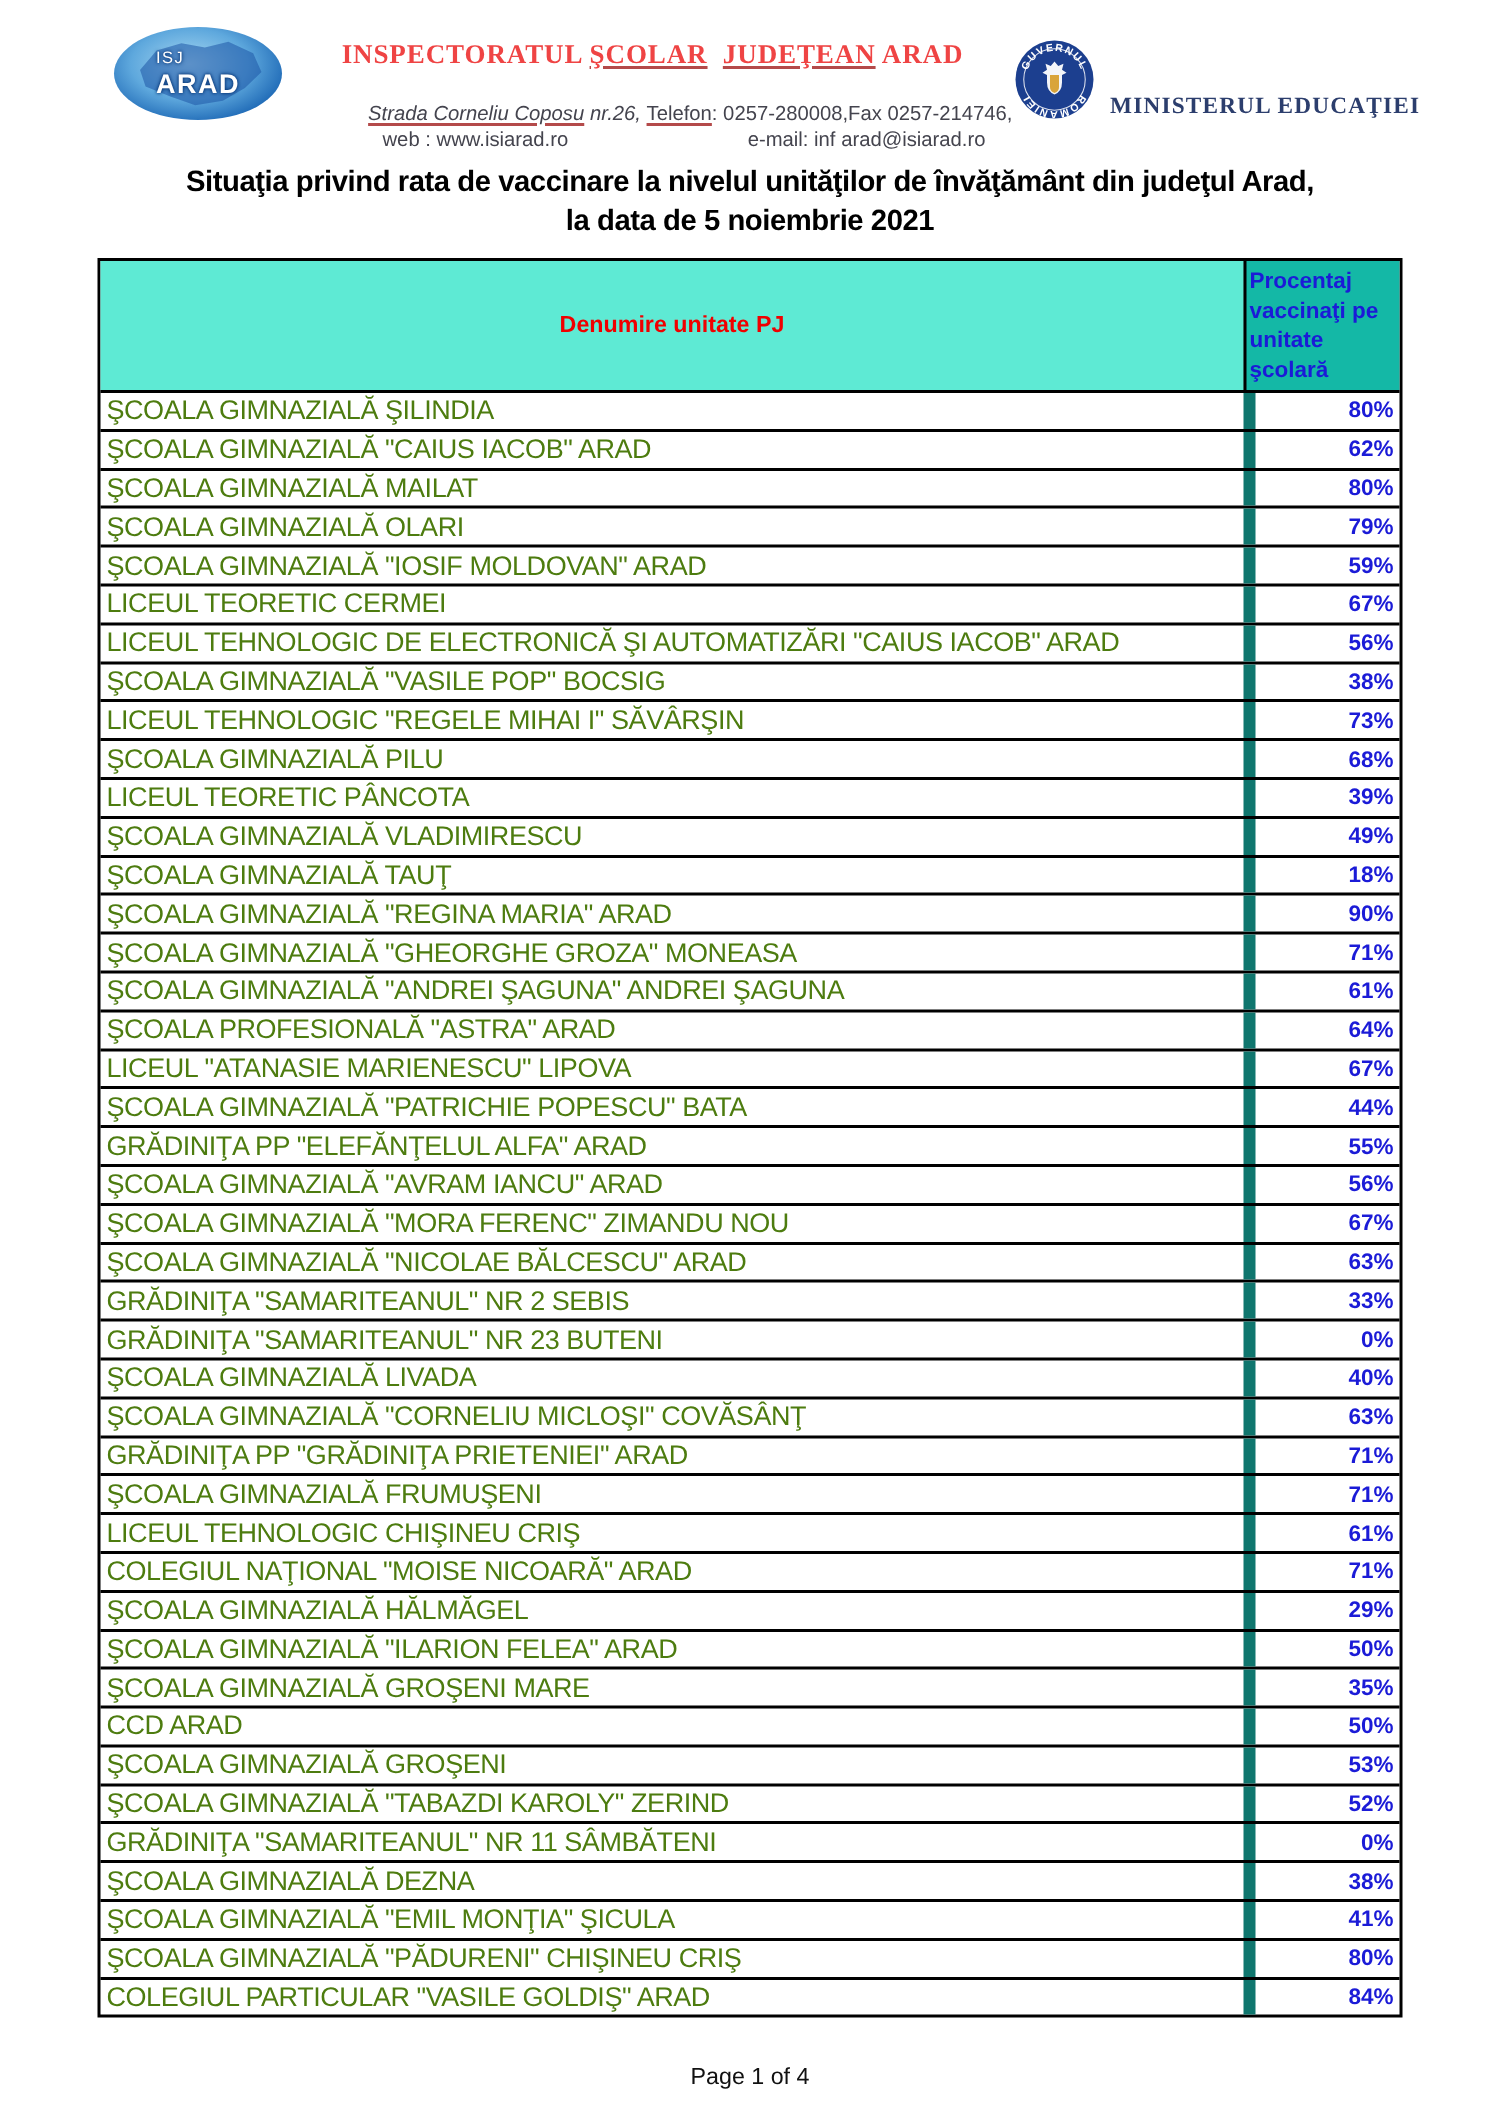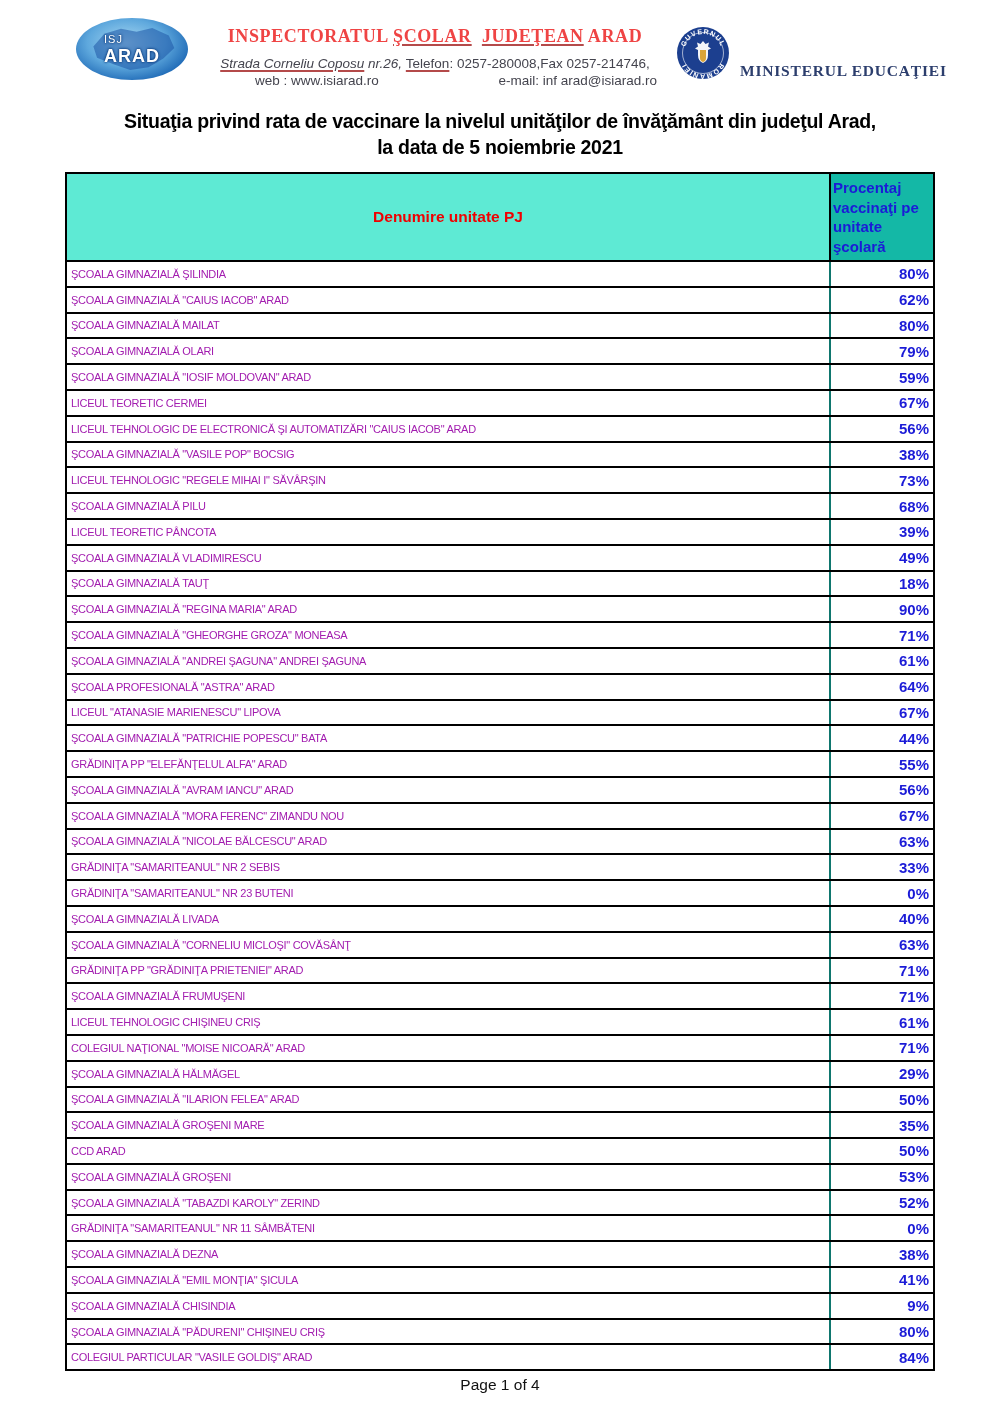--- a/index.html
+++ b/index.html
@@ -22,21 +22,21 @@
   .isj-text{position:relative;text-align:left;color:#ffffff;line-height:1;
     text-shadow:0 0 2px #0a3a7a,0 0 3px #0a3a7a;}
   .isj-text .t1{font-size:11px;letter-spacing:1px;}
   .isj-text .t2{font-size:18px;font-weight:bold;letter-spacing:1px;margin-top:2px;}
   .head-center{position:absolute;left:195px;top:26px;width:480px;text-align:center;}
   .inst-line{
     font-family:"Liberation Serif",serif;font-weight:bold;color:#ef4444;
     font-size:18px;letter-spacing:.6px;white-space:nowrap;
   }
   .u-red{text-decoration:underline;text-decoration-color:#b44a4a;text-decoration-thickness:1.5px;text-underline-offset:2px;}
-  .addr-line{margin-top:9px;font-size:13.5px;color:#44444e;white-space:nowrap;}
+  .addr-line{margin-top:21px;font-size:13.5px;color:#44444e;white-space:nowrap;text-align:right;}
   .addr-line .it{font-style:italic;}
   .contact-line{margin-top:2px;font-size:13.5px;color:#44444e;display:flex;justify-content:space-between;padding:0 18px 0 60px;}
   .gov-logo{position:absolute;left:676px;top:26px;width:54px;height:54px;}
   .ministry{
     position:absolute;left:740px;top:62px;font-family:"Liberation Serif",serif;
     font-weight:bold;color:#2c3e6d;font-size:15.5px;letter-spacing:.8px;white-space:nowrap;
   }
   
   .doc-title{position:absolute;left:0;top:108px;width:1000px;text-align:center;color:#000;}
   .doc-title .l{font-size:19.5px;font-weight:bold;letter-spacing:-0.3px;line-height:1.35;}
@@ -47,25 +47,25 @@
     flex:1;background:#5eead4;display:flex;align-items:center;justify-content:center;
     color:#f00000;font-weight:bold;font-size:15.5px;box-sizing:border-box;
   }
   .th-pct{
     width:104px;background:#14b8a6;border-left:2px solid #000;display:flex;align-items:center;
     justify-content:center;text-align:left;color:#1b1bd7;font-weight:bold;font-size:15px;
     line-height:1.3;box-sizing:border-box;padding:0 2px;
   }
   .trow{display:flex;height:25.8px;border-top:2px solid #000;box-sizing:border-box;}
   .td-name{
-    flex:1;display:flex;align-items:center;padding-left:4px;color:#a21caf;
-    font-size:11px;letter-spacing:-0.3px;white-space:nowrap;overflow:hidden;box-sizing:border-box;
+    flex:1;display:flex;align-items:center;padding-left:4px;color:#4d7c0f;
+    font-size:18px;letter-spacing:-0.3px;white-space:nowrap;overflow:hidden;box-sizing:border-box;
   }
   .td-pct{
-    width:104px;border-left:2px solid #0f766e;display:flex;align-items:center;justify-content:flex-end;
+    width:104px;border-left:8px solid #0f766e;display:flex;align-items:center;justify-content:flex-end;
     padding-right:4px;color:#1b1bd7;font-weight:bold;font-size:15px;box-sizing:border-box;
   }
   
   .page-footer{position:absolute;left:0;top:1376px;width:1000px;text-align:center;
     font-size:15.5px;color:#111;}
 </style>
 </head>
 <body>
 
 <div class="page">
@@ -282,24 +282,20 @@
         </div>
         <div class="trow">
           <div class="td-name">ŞCOALA GIMNAZIALĂ DEZNA</div>
           <div class="td-pct">38%</div>
         </div>
         <div class="trow">
           <div class="td-name">ŞCOALA GIMNAZIALĂ "EMIL MONŢIA" ŞICULA</div>
           <div class="td-pct">41%</div>
         </div>
         <div class="trow">
-          <div class="td-name">ŞCOALA GIMNAZIALĂ CHISINDIA</div>
-          <div class="td-pct">9%</div>
-        </div>
-        <div class="trow">
           <div class="td-name">ŞCOALA GIMNAZIALĂ "PĂDURENI" CHIŞINEU CRIŞ</div>
           <div class="td-pct">80%</div>
         </div>
         <div class="trow">
           <div class="td-name">COLEGIUL PARTICULAR "VASILE GOLDIŞ" ARAD</div>
           <div class="td-pct">84%</div>
         </div>
       </div>
   </div>
 

